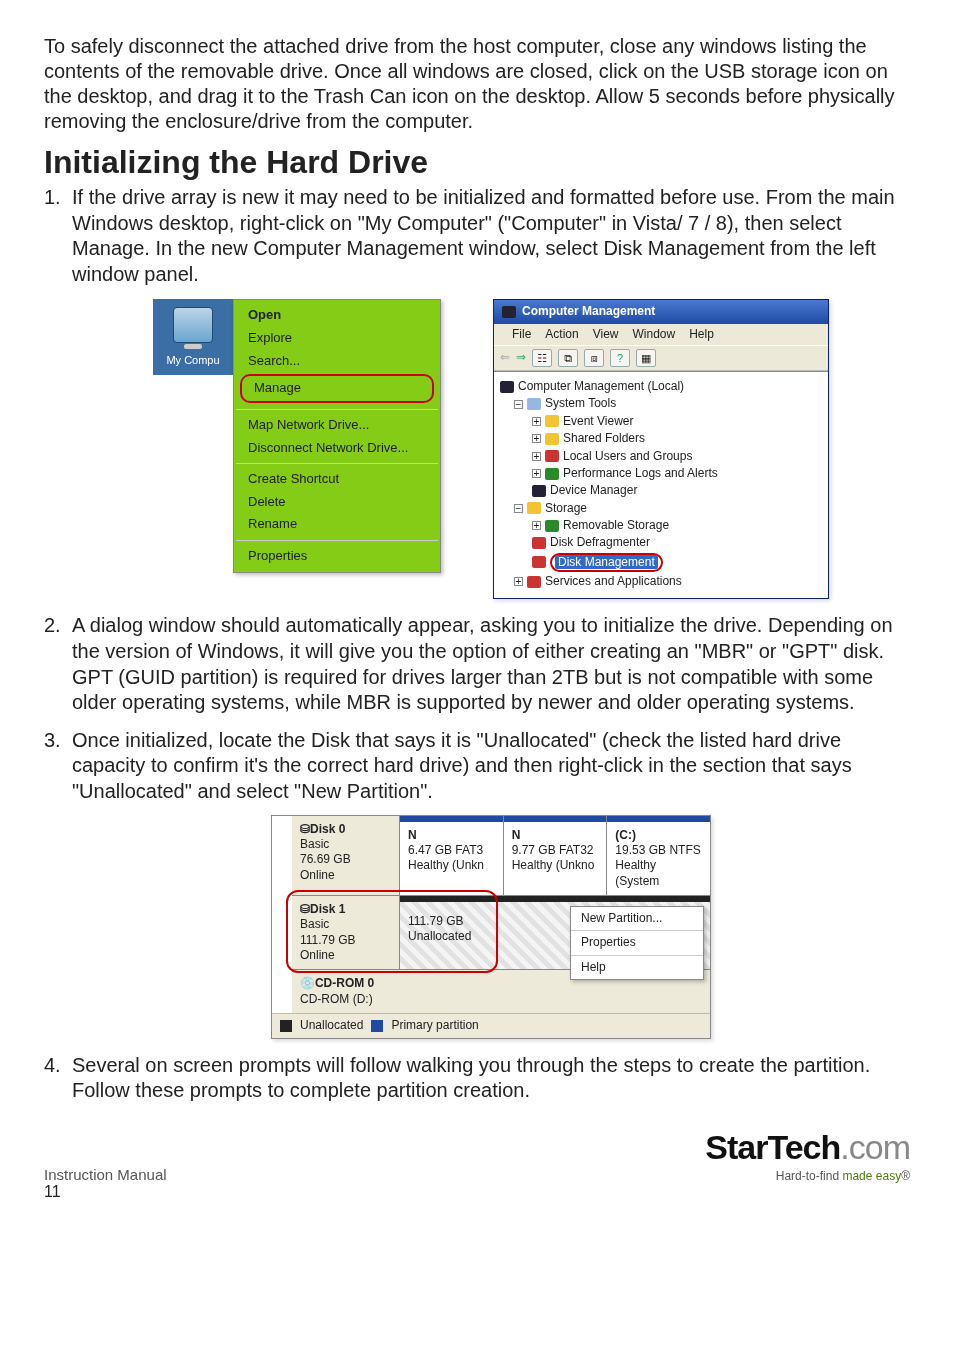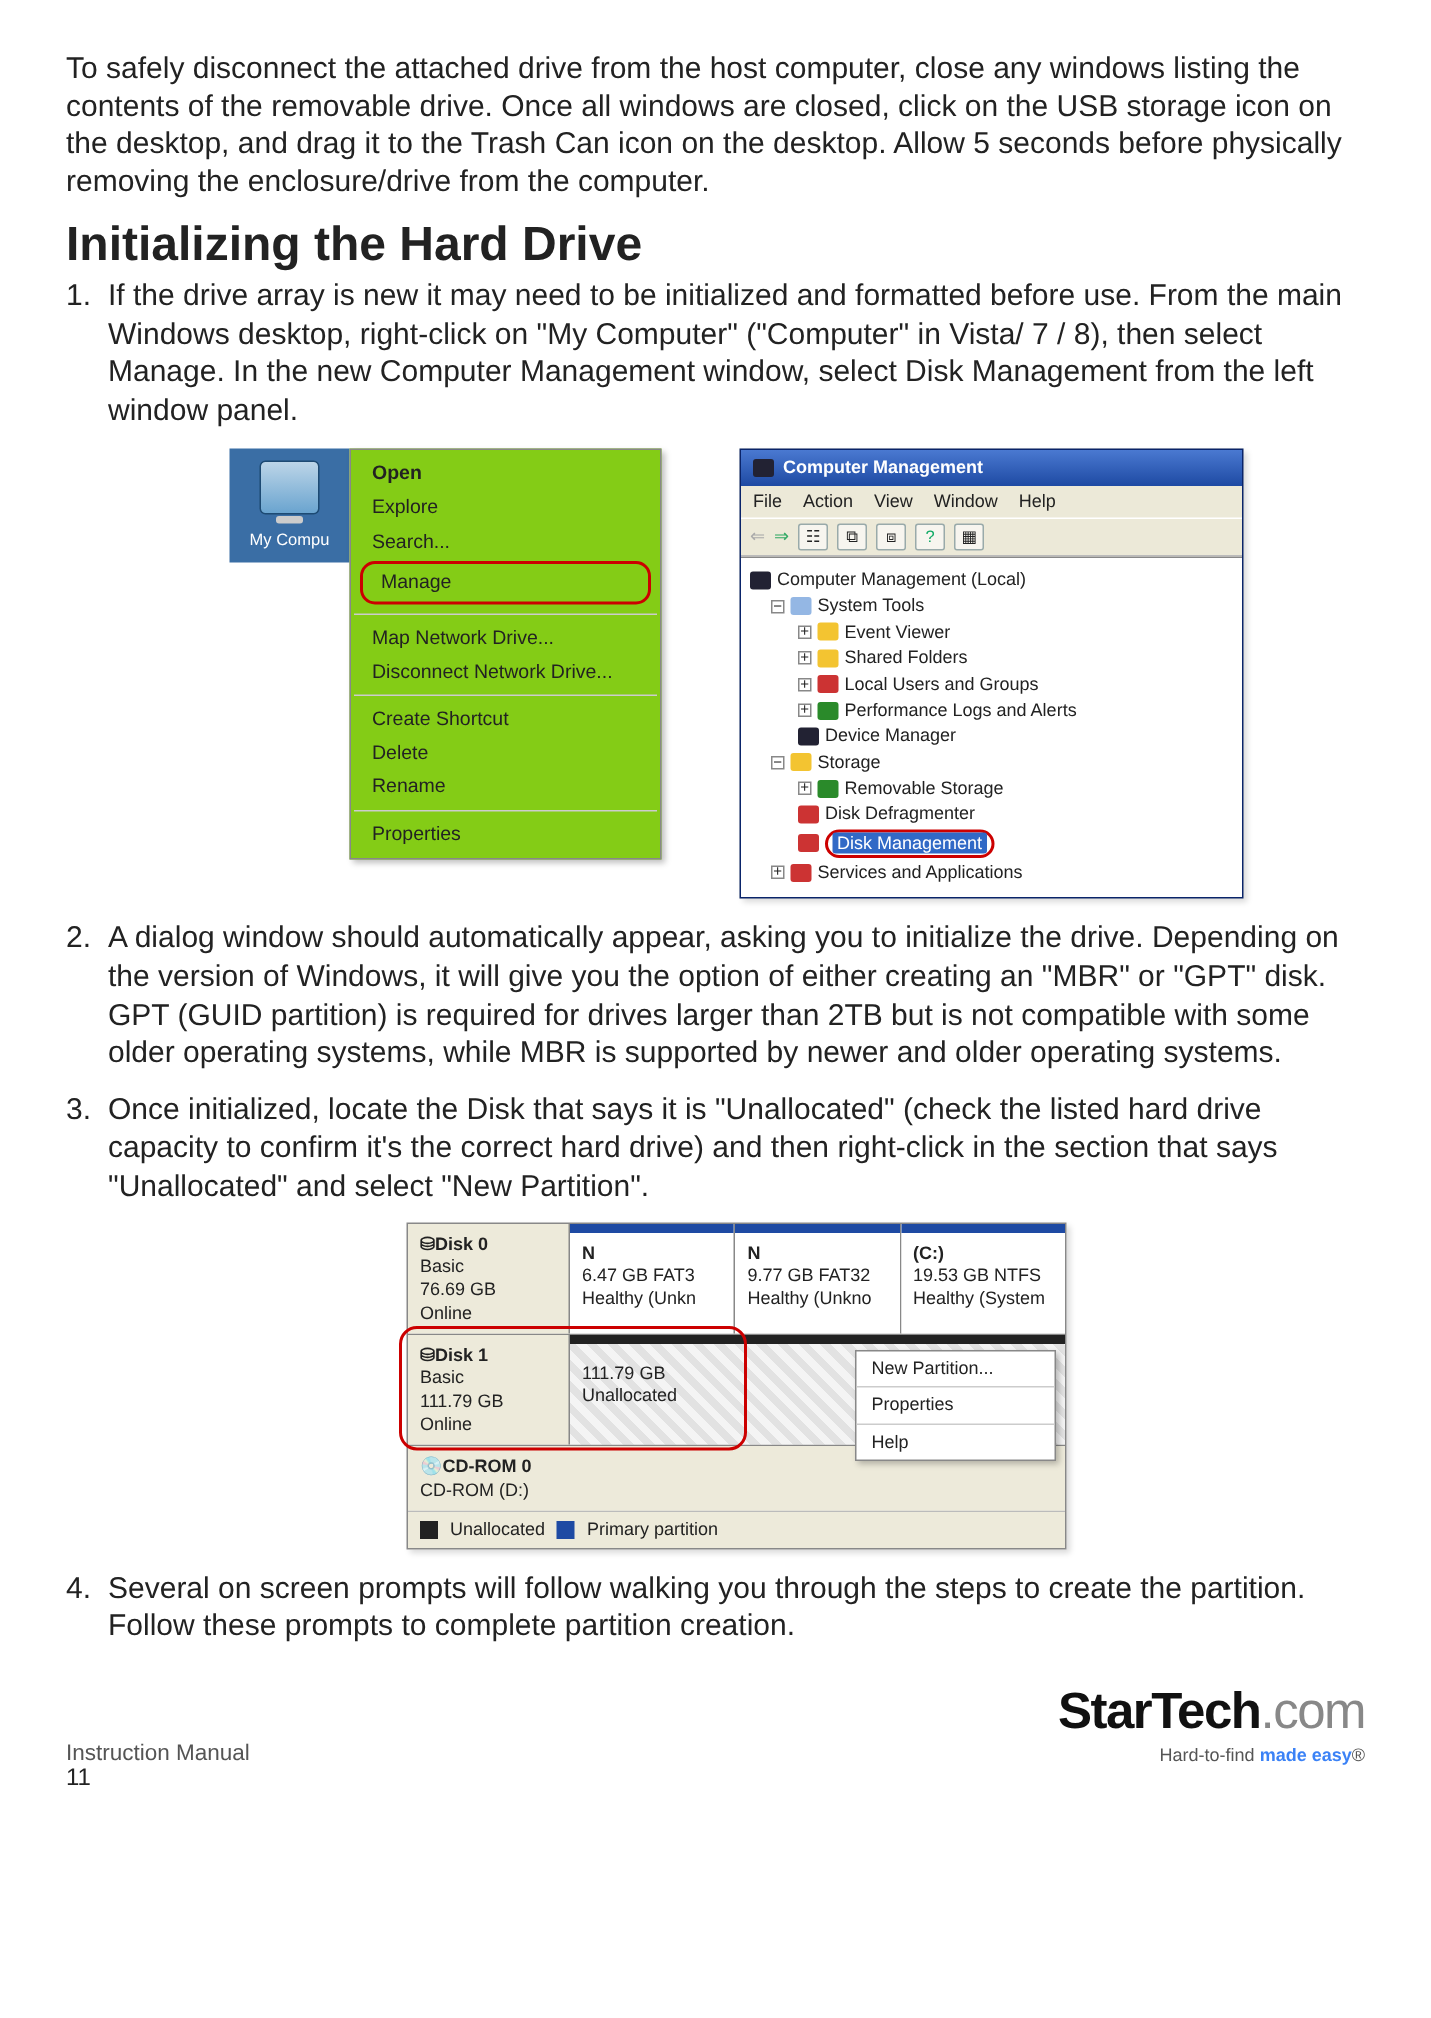--- a/index.html
+++ b/index.html
@@ -20,42 +20,42 @@
   .mycomp-label { font-size: 11px; color: #fff; margin-top: 10px; }
   .ctx-menu { background: #84cc16; border: 1px solid #888; font-size: 13px; min-width: 208px; box-shadow: 2px 2px 4px rgba(0,0,0,0.25); }
   .ctx-menu .grp { padding: 4px 0; }
   .ctx-menu .item { padding: 3px 14px; cursor: default; }
   .ctx-menu .item.bold { font-weight: 700; }
   .ctx-menu hr { border: none; border-top: 1px solid #ccc; margin: 0 2px; }
   .ctx-ring { border: 2px solid #c00; border-radius: 10px; padding: 1px 12px; margin: 2px 6px; }
   
   .cm-shot { width: 336px; border: 1px solid #0a246a; background: #ece9d8; font-size: 12px; box-shadow: 2px 2px 4px rgba(0,0,0,0.15); margin-left: 34px; }
   .cm-title { background: linear-gradient(#4a79d1,#1e4aa3); color: #fff; font-weight: 600; padding: 4px 8px; display: flex; align-items: center; gap: 6px; }
-  .cm-menubar { background: #ece9d8; padding: 3px 8px; display: flex; gap: 14px; font-size: 12px; color: #222; }
+  .cm-menubar { background: #ece9d8; padding: 3px 18px; display: flex; gap: 14px; font-size: 12px; color: #222; }
   .cm-toolbar { background: #ece9d8; padding: 3px 6px; display: flex; align-items: center; gap: 6px; border-top: 1px solid #fff; border-bottom: 1px solid #bbb; }
   .tb-btn { width: 20px; height: 18px; border: 1px solid #9aa; background: #f7f5ef; border-radius: 2px; display: inline-flex; align-items: center; justify-content: center; font-size: 11px; }
   .cm-body { display: flex; background: #fff; border-top: 1px solid #888; }
   .cm-tree { flex: 1; padding: 6px 4px 8px 6px; }
   .cm-tree .node { padding: 1px 0 1px 0; white-space: nowrap; display: flex; align-items: center; gap: 4px; }
   .cm-tree .lvl1 { padding-left: 14px; }
   .cm-tree .lvl2 { padding-left: 32px; }
   .cm-tree .sel { background: #3169c6; color: #fff; padding: 0 3px; border-radius: 2px; }
   .cm-right { width: 58px; border-left: 1px solid #bbb; background: #fff; padding: 4px 2px; font-size: 11px; }
   .cm-right .hdr { background: #ece9d8; border: 1px solid #c8c4b4; padding: 1px 3px; margin-bottom: 3px; }
   .exp { display: inline-block; width: 9px; height: 9px; border: 1px solid #888; text-align: center; line-height: 7px; font-size: 10px; vertical-align: middle; }
   .ico { width: 14px; height: 12px; display: inline-block; vertical-align: middle; }
   .ico.comp { background: #223; border-radius: 2px; }
   .ico.folder { background: #f3c431; border-radius: 2px; }
   .ico.tool { background: #94b7e4; border-radius: 2px; }
   .ico.red { background: #c33; border-radius: 2px; }
   .ico.green { background: #2a8a2a; border-radius: 2px; }
   .dm-ring { border: 2px solid #c00; border-radius: 10px; display: inline-block; padding: 0 3px; }
   
   .disk-shot { width: 440px; margin: 10px auto 14px; border: 1px solid #888; background: #fff; font-size: 12px; box-shadow: 2px 2px 4px rgba(0,0,0,0.15); }
-  .disk-row { display: flex; border-bottom: 1px solid #888; }
+  .disk-row { display: flex; border-bottom: 1px solid #888; margin-left: 20px; }
   .disk-left { width: 108px; background: #edeada; padding: 6px 8px; border-right: 1px solid #888; }
   .disk-left .dname { font-weight: 700; }
   .disk-parts { flex: 1; display: flex; }
   .part { flex: 1; padding: 6px 8px; border-right: 1px solid #888; background: #fff; position: relative; }
   .part:last-child { border-right: none; }
   .part .bar { height: 6px; background: #1e4aa3; position: absolute; left: 0; right: 0; top: 0; }
   .part.unalloc .bar { background: #222; }
   .part.unalloc { background: repeating-linear-gradient(45deg,#f4f4f4,#f4f4f4 5px,#e2e2e2 5px,#e2e2e2 10px); }
   .disk-ring { border: 2px solid #c00; border-radius: 12px; position: absolute; left: -114px; right: 212px; top: -6px; bottom: -4px; }
   .ctx2 { position: absolute; right: 6px; top: 10px; background: #fff; border: 1px solid #888; box-shadow: 2px 2px 4px rgba(0,0,0,0.25); width: 134px; font-size: 12px; z-index: 5; }
@@ -66,21 +66,21 @@
   .sw.blk { background: #222; }
   .sw.blu { background: #1e4aa3; }
   
   .footer { display: flex; align-items: flex-end; justify-content: space-between; margin-top: 24px; }
   .footer .im { font-size: 15px; color: #555; }
   .page { position: relative; }
   .brand { text-align: right; }
   .brand .logo { font-family: Arial, sans-serif; font-weight: 700; font-size: 34px; letter-spacing: -1px; color: #111; }
   .brand .logo .light { color: #888; font-weight: 400; }
   .brand .tag { font-size: 12px; color: #555; margin-top: 2px; }
-  .brand .tag b { font-weight: 700; color: #3b82f6; }
+  .brand .tag b { font-weight: 400; color: #4d7c0f; }
 </style>
 </head>
 <body>
 
 <div class="page">
 
   <p class="body">To safely disconnect the attached drive from the host computer, close any windows listing the contents of the removable drive. Once all windows are closed, click on the USB storage icon on the desktop, and drag it to the Trash Can icon on the desktop. Allow 5 seconds before physically removing the enclosure/drive from the computer.</p>
 
   <h2 class="section-title">Initializing the Hard Drive</h2>
 

